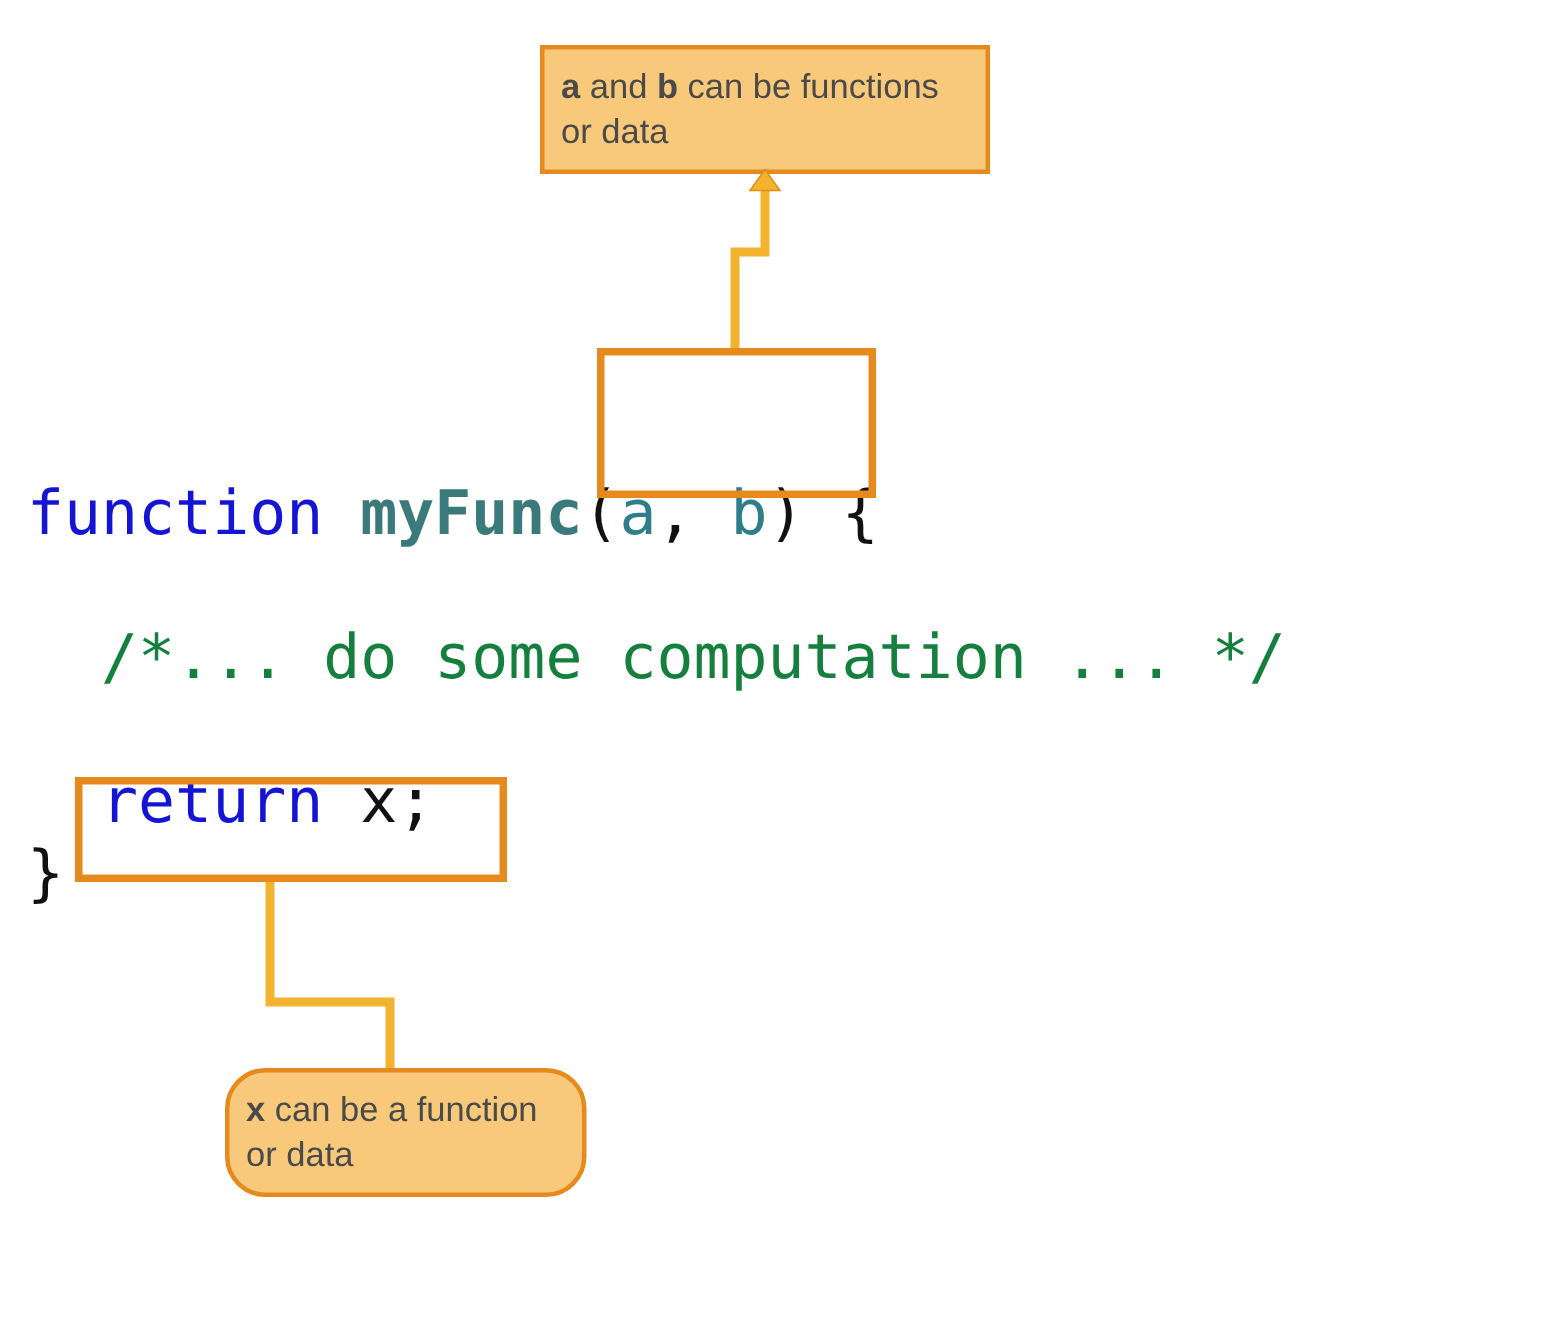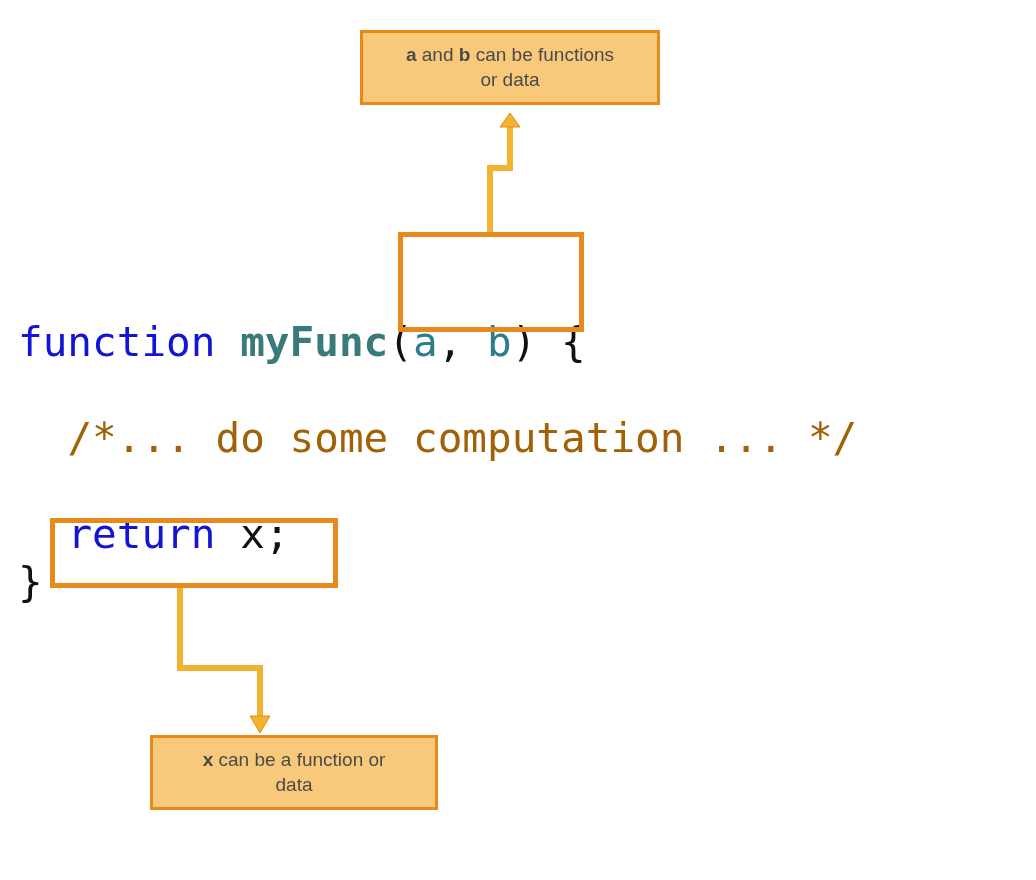--- a/index.html
+++ b/index.html
@@ -9,38 +9,37 @@
     width: 1036px;
     height: 880px;
     background: #ffffff;
     position: relative;
     font-family: sans-serif;
   }
   .callout {
     position: absolute;
     background: #f8c97a;
     border: 3px solid #e78a1e;
-    padding: 10px 32px;
-    text-align: center;
-    font-size: 19px;
+    padding: 10px 11px;
+    font-size: 23px;
     color: #4a4a4a;
     line-height: 1.3;
   }
   .callout b { font-weight: bold; }
   .code-area {
     position: absolute;
     font-family: "DejaVu Sans Mono", "Consolas", monospace;
     font-size: 41px;
     white-space: pre;
   }
   .kw { color: #1414d4; }
   .fn { color: #3a7a7a; font-weight: bold; }
   .param { color: #2e7d8a; }
   .punct { color: #111; }
-  .comment { color: #a16207; }
+  .comment { color: #15803d; }
   .ident { color: #111; }
   .highlight-box {
     position: absolute;
     border: 5px solid #e78a1e;
     background: transparent;
   }
   svg.connector {
     position: absolute;
     overflow: visible;
     pointer-events: none;
@@ -74,15 +73,15 @@
 
 <div class="highlight-box" style="left:398px; top:232px; width:186px; height:100px;"></div>
 
 <div class="highlight-box" style="left:50px; top:518px; width:288px; height:70px;"></div>
 
 <svg class="connector" style="left:170px; top:588px; width:120px; height:150px;">
   <path d="M 10 0 L 10 80 L 90 80 L 90 130" stroke="#f2b32e" stroke-width="6" fill="none"></path>
   <polygon points="80 128, 90 145, 100 128" fill="#f2b32e" stroke="#e78a1e" stroke-width="1"></polygon>
 </svg>
 
-<div class="callout" style="left:150px; top:735px; width:288px;">
+<div class="callout" style="left:150px; top:712px; width:241px;border-radius:27px;">
   <b>x</b><span> can be a function or data</span>
 </div>
 
 </body></html>

